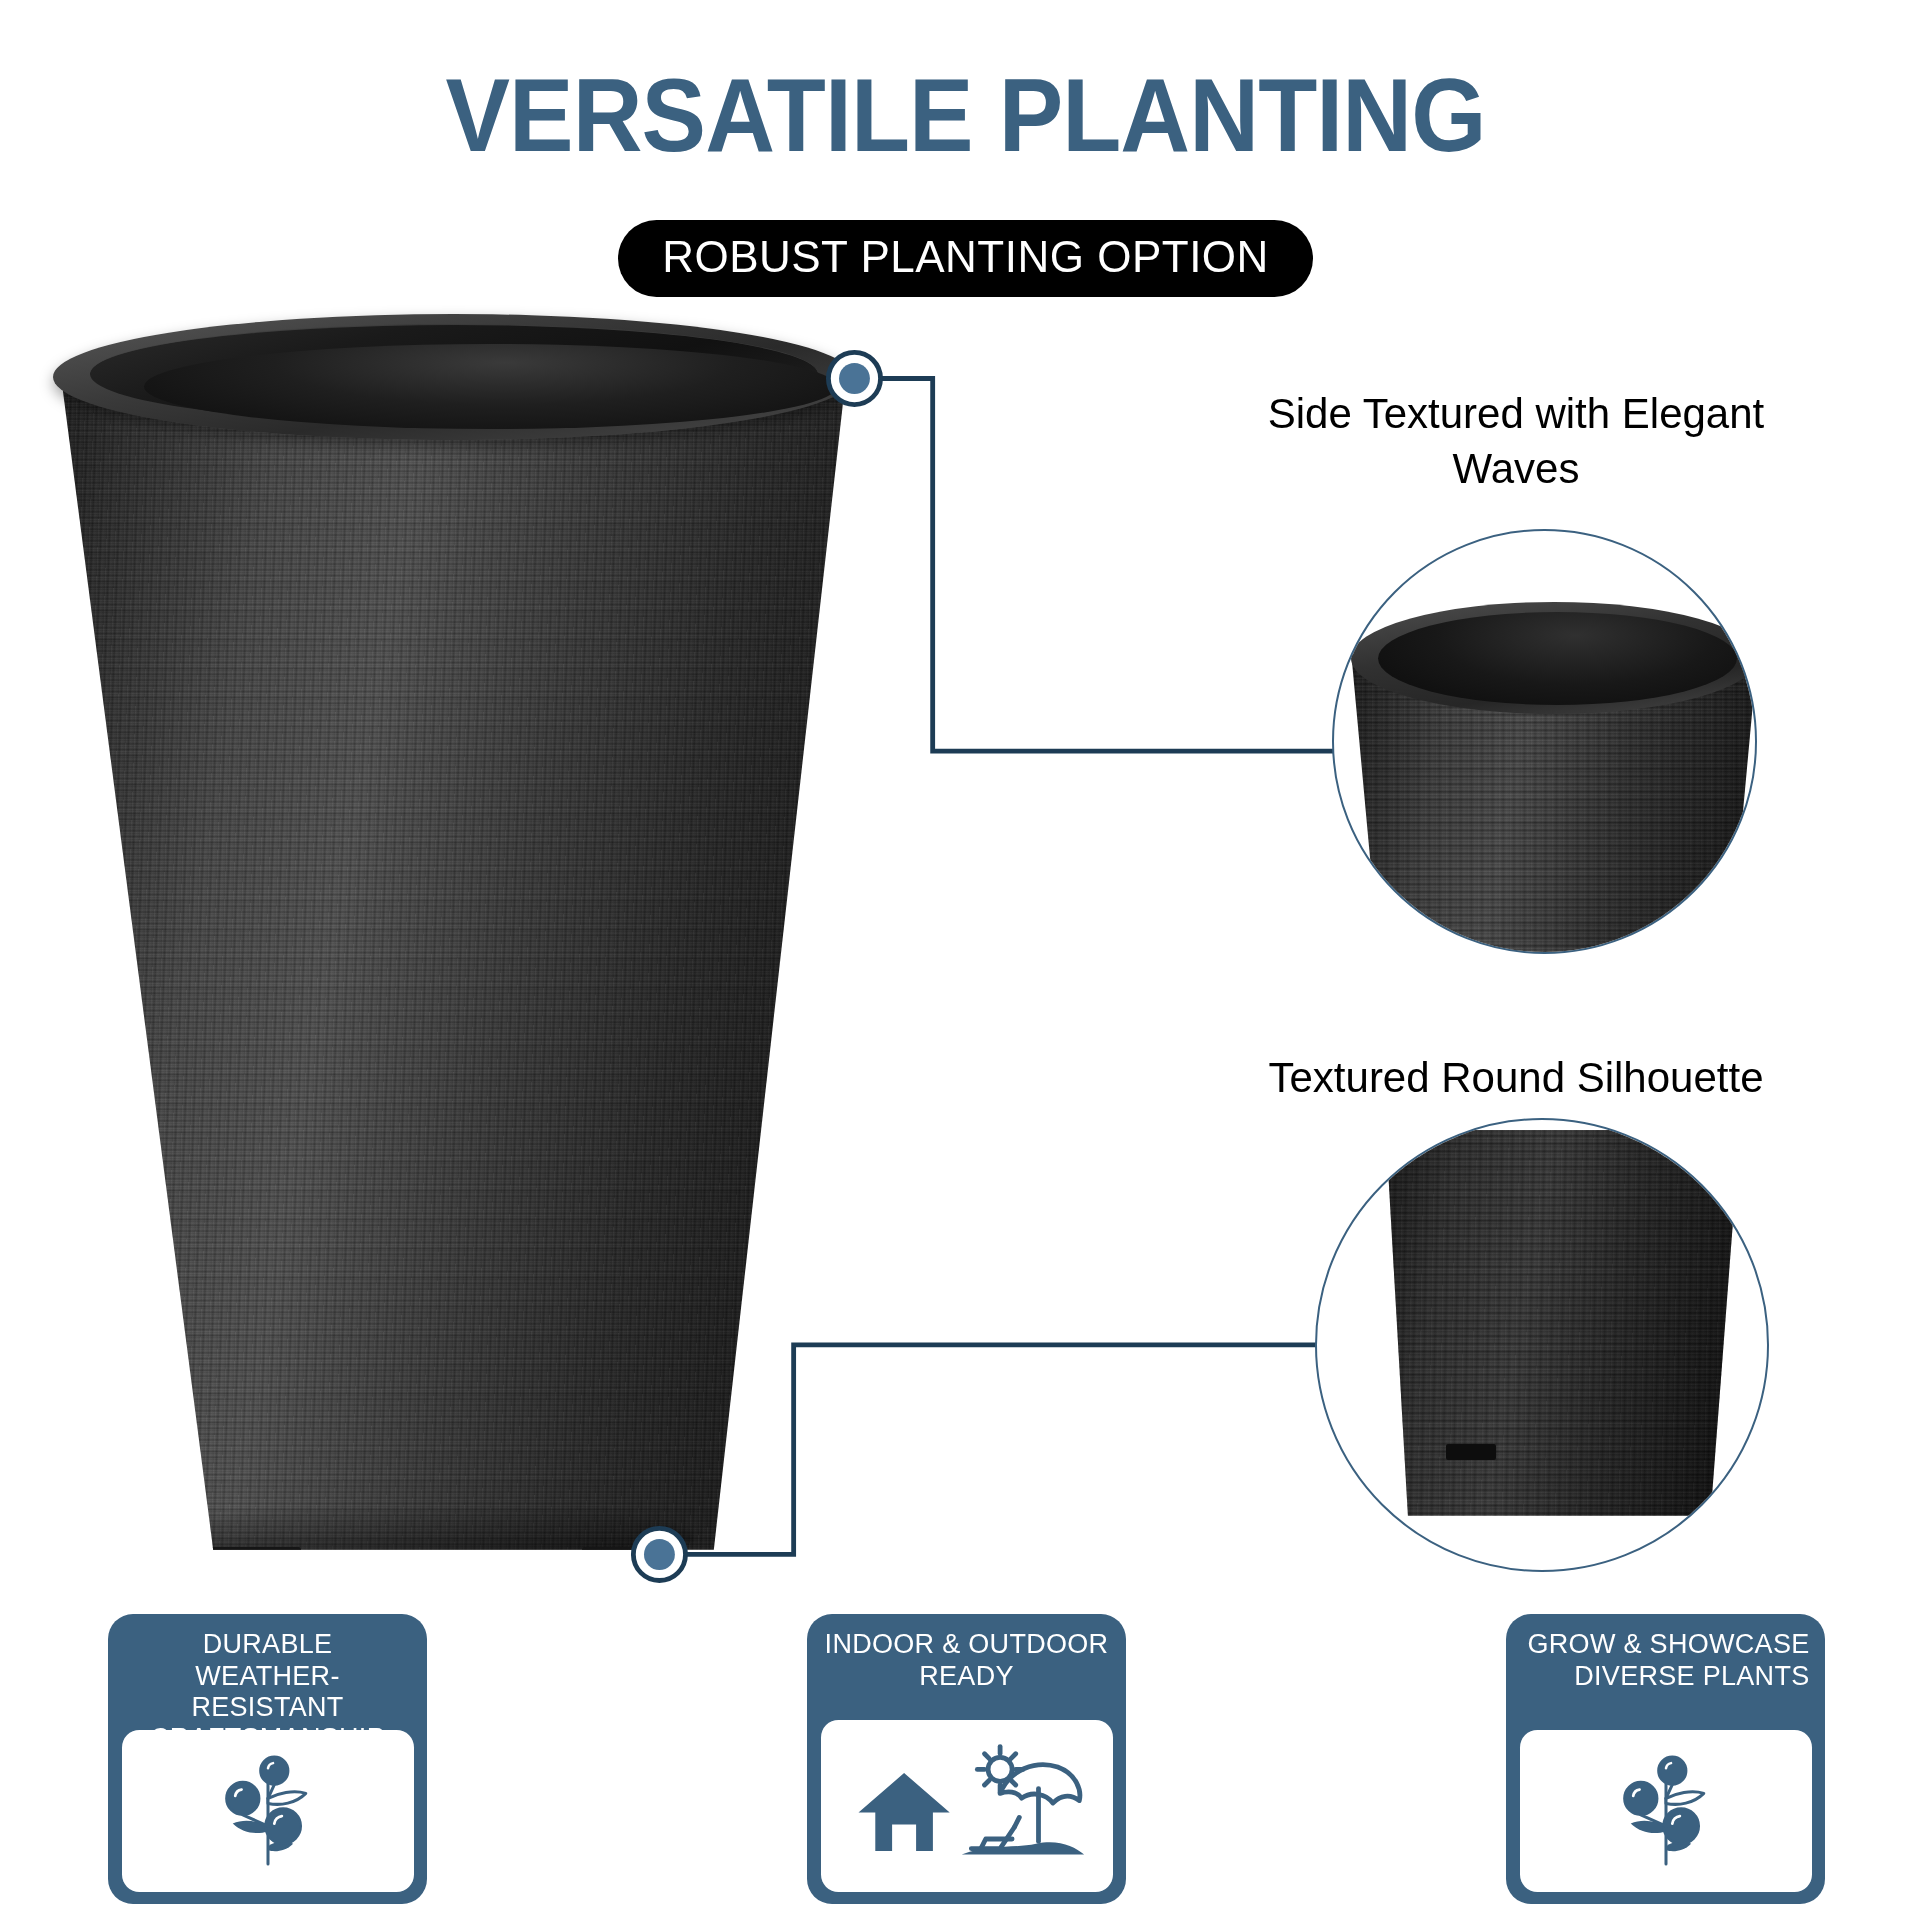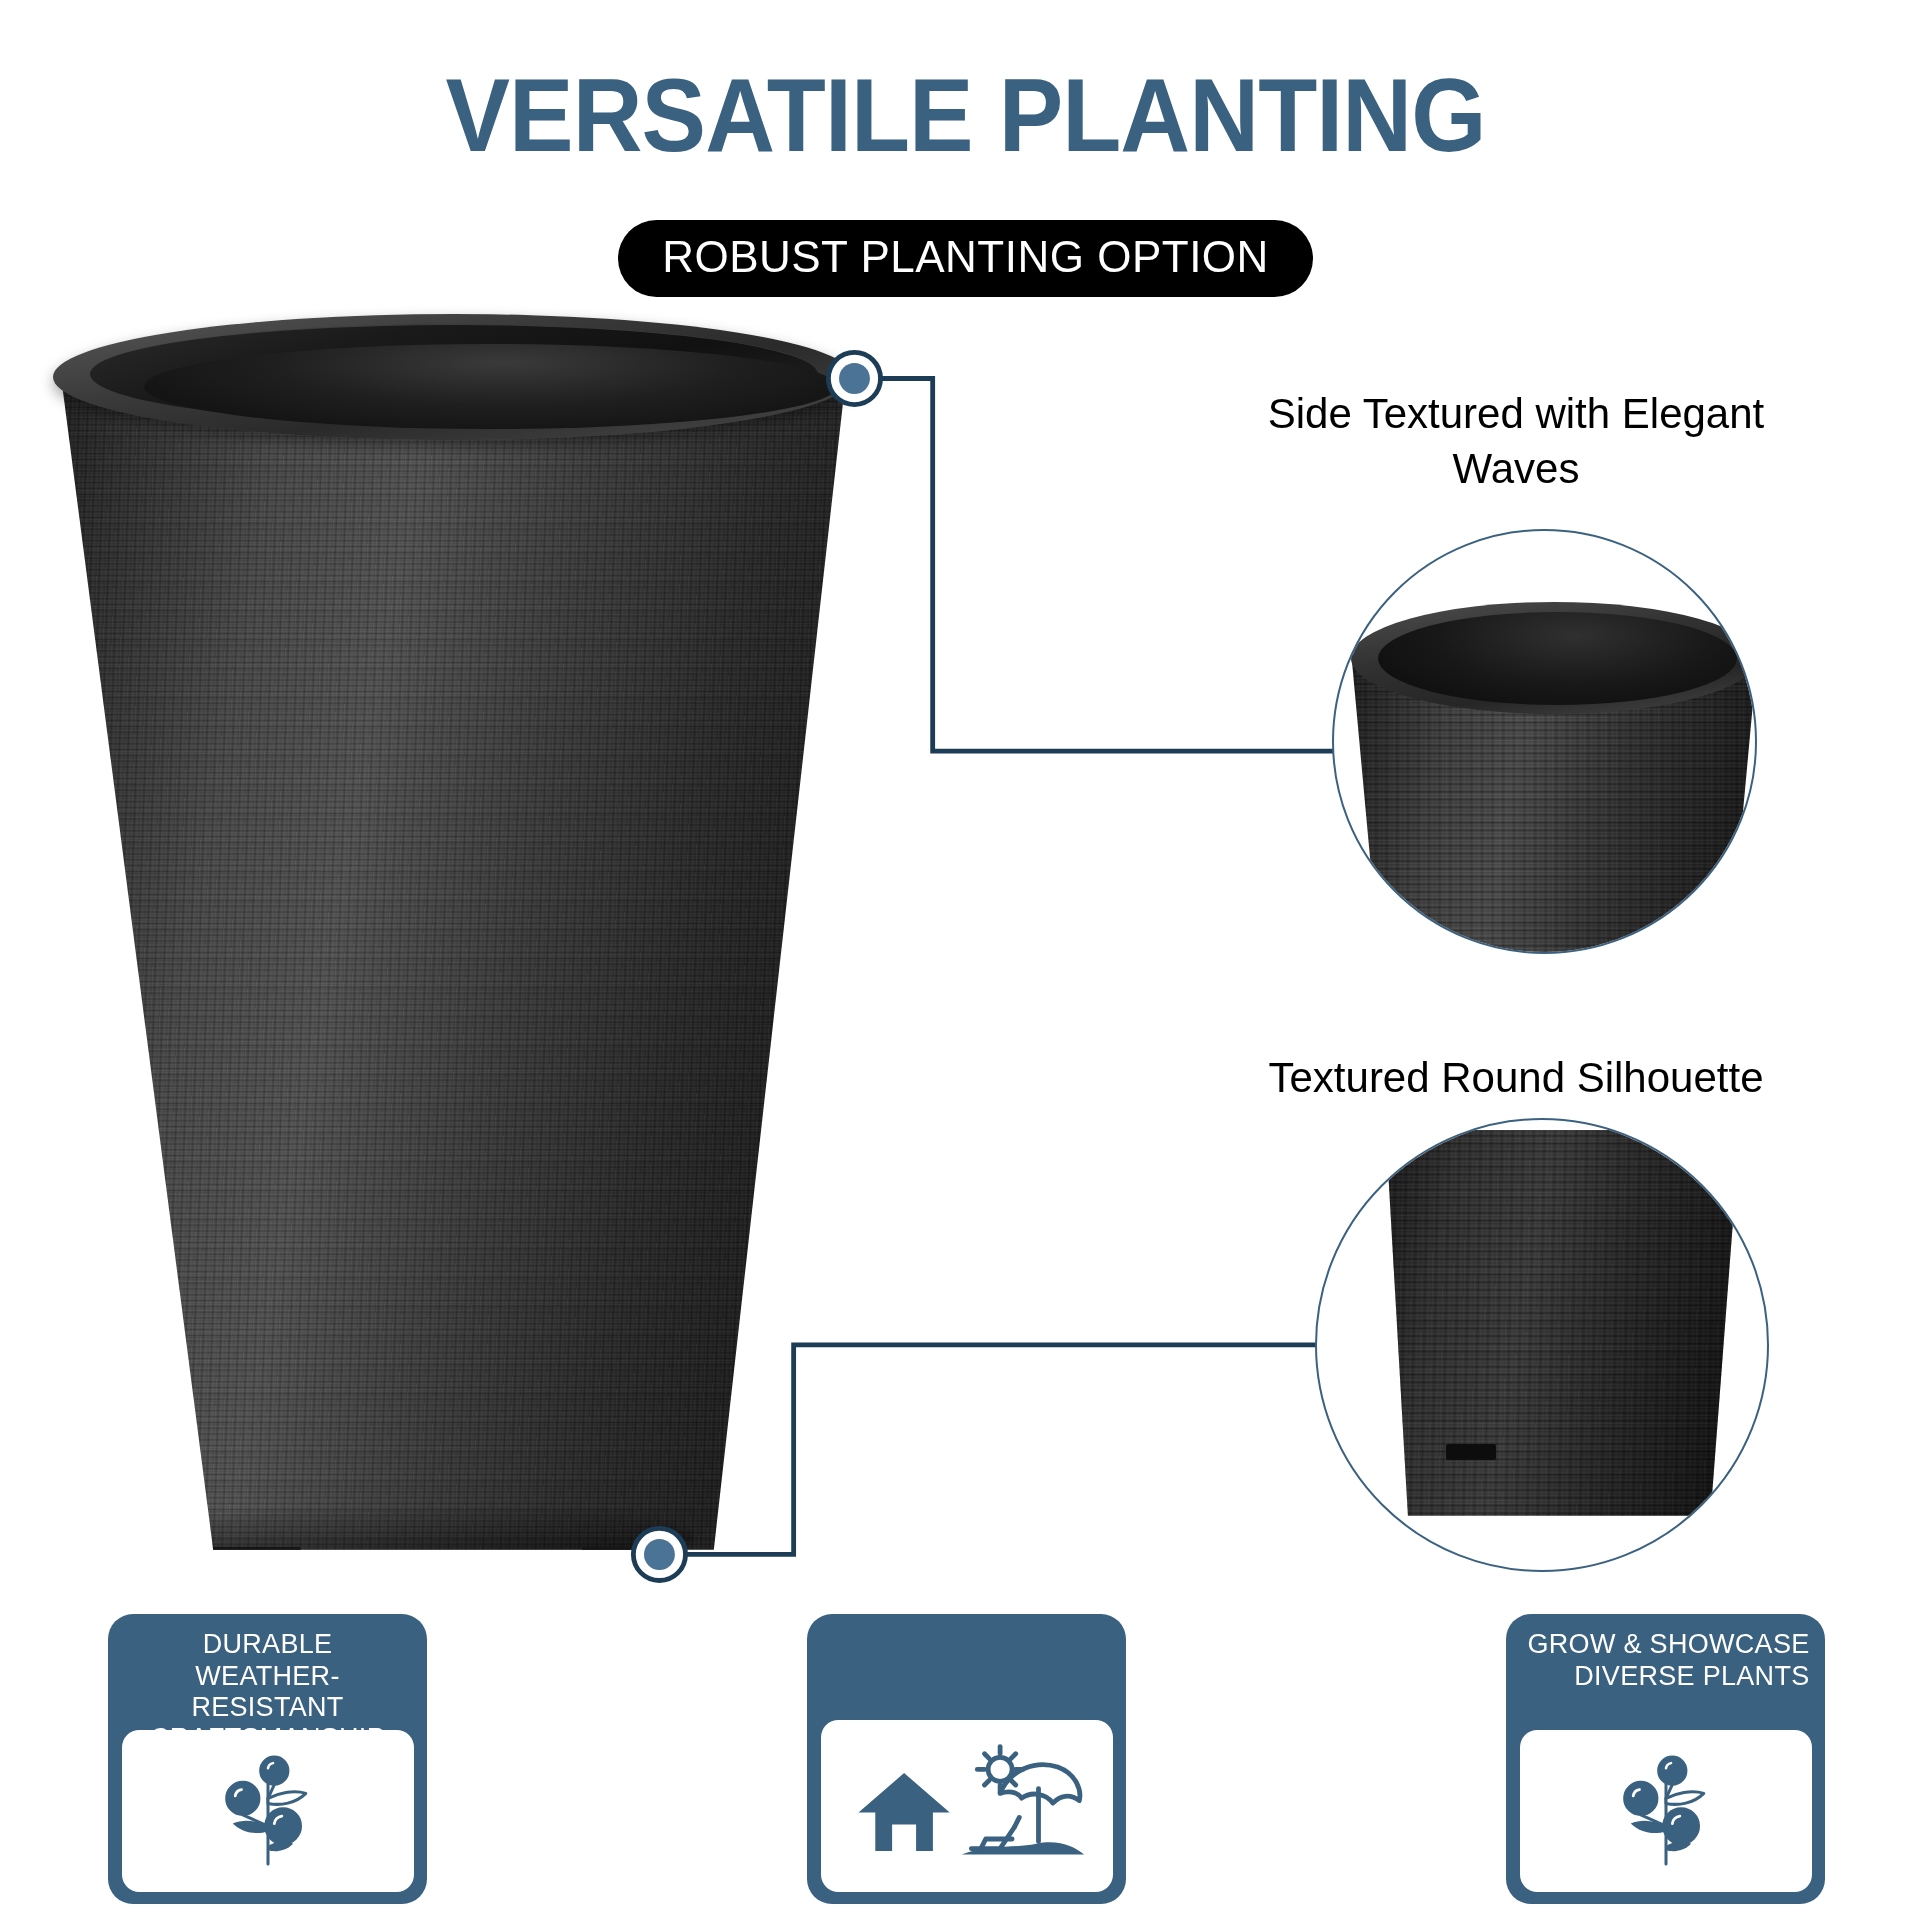--- a/index.html
+++ b/index.html
@@ -290,20 +290,21 @@
             <circle cx="62" cy="62" r="14" fill="#3b6180" stroke="#3b6180" stroke-width="2"></circle>
             <path d="M55 60 a7 7 0 0 1 6 -6" fill="none" stroke="#ffffff" stroke-width="2.2" stroke-linecap="round"></path>
           </g>
           <path d="M30 53 L50 62" stroke="#3b6180" stroke-width="2.4" fill="none" stroke-linecap="round"></path>
           <path d="M55 29 L50 40" stroke="#3b6180" stroke-width="2.4" fill="none" stroke-linecap="round"></path>
         </svg>
       </div>
     </div>
 
     <div class="card c2">
+      <div class="card-title">INDOOR &amp; OUTDOOR<br>READY</div>
       <div class="card-icon-box">
         <svg width="241" height="126" viewBox="0 0 200 105">
 
           <g>
             <path d="M10 58 L48 25 L86 58 L72 58 L72 90 L58 90 L58 68 L38 68 L38 90 L24 90 L24 58 Z" fill="#3b6180"></path>
           </g>
 
           <g stroke="#3b6180" stroke-width="4" stroke-linecap="round" fill="none">
             <circle cx="128" cy="22" r="10"></circle>
             <path d="M128 3 L128 9"></path>

